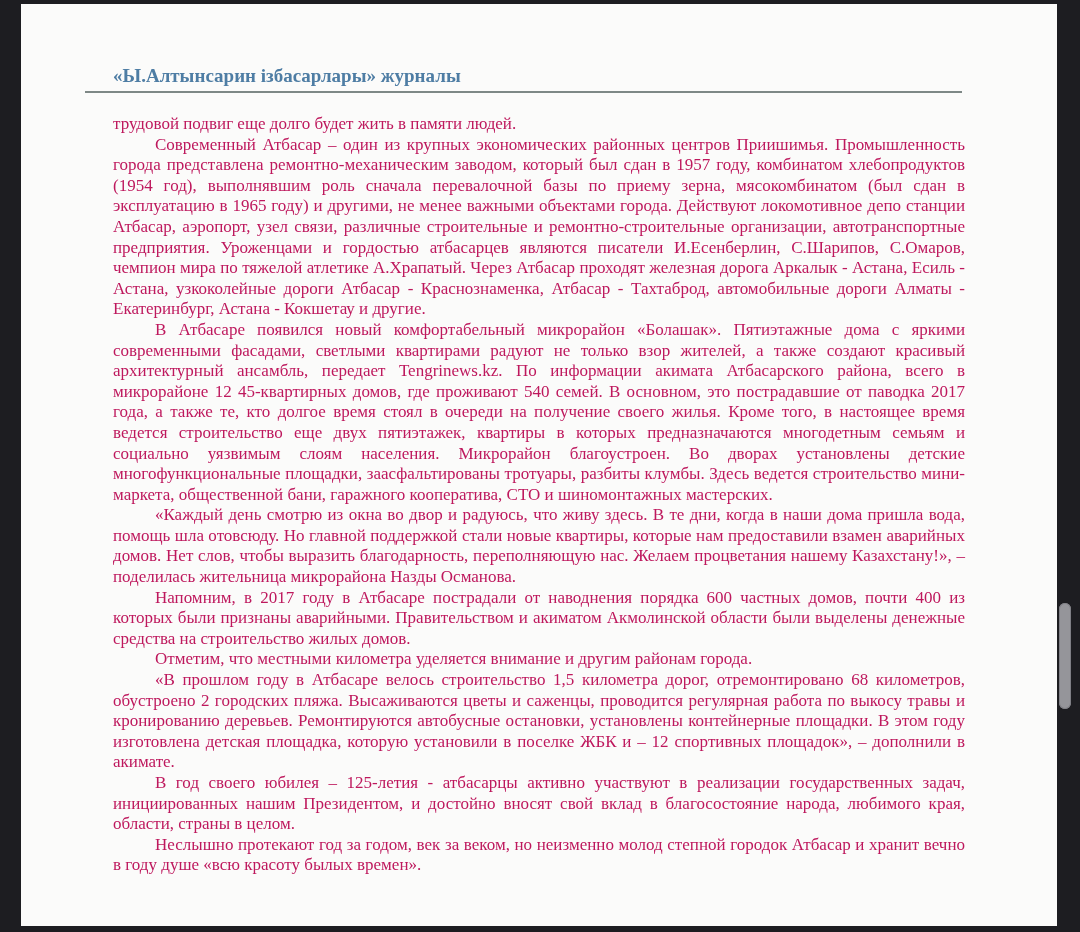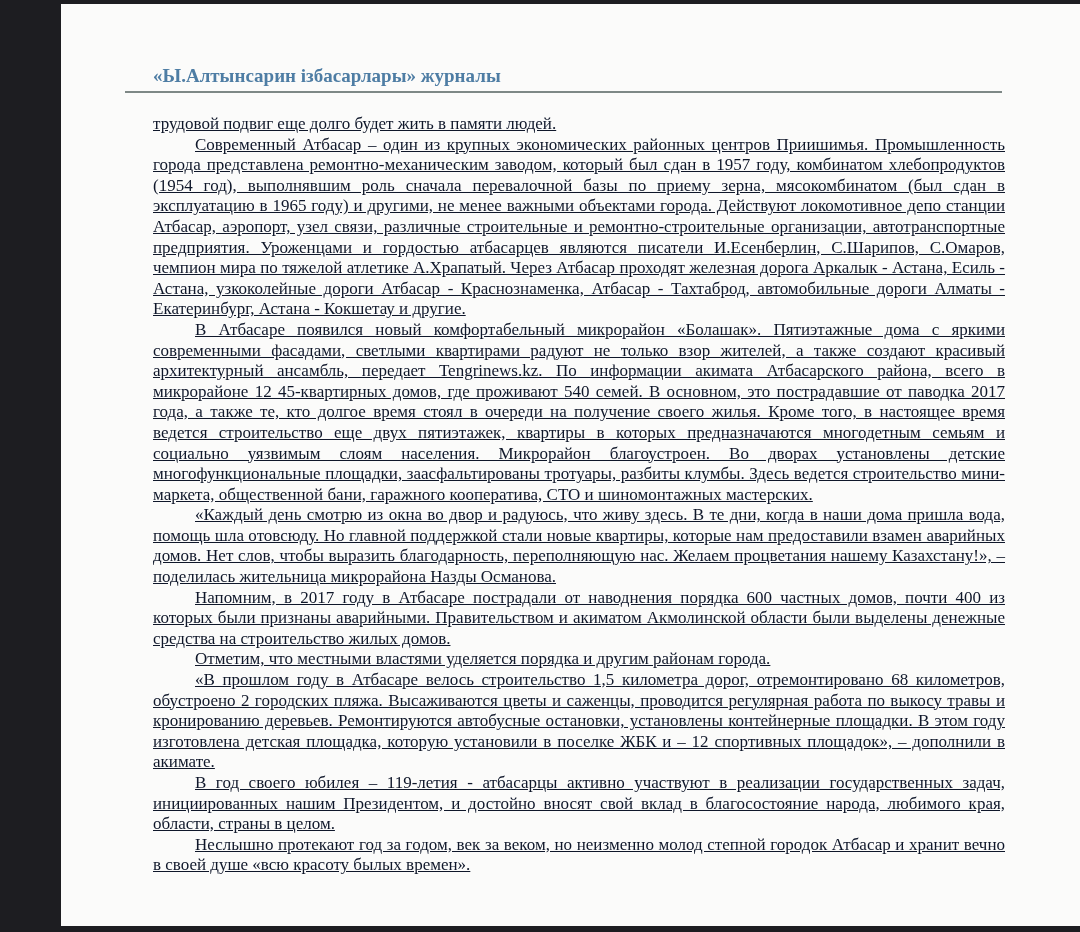--- a/index.html
+++ b/index.html
@@ -9,21 +9,20 @@
     height: 932px;
     overflow: hidden;
     background: #1d1d21;
     font-family: "Liberation Serif", "DejaVu Serif", serif;
   }
   .frame {
     position: relative;
     width: 860px;
     height: 932px;
     background: #1d1d21;
-    margin-left: 40px;
   }
   .page {
     position: absolute;
     left: 21px;
     top: 4px;
     width: 1036px;
     height: 922px;
     background: #fbfbfa;
     box-sizing: border-box;
   }
@@ -38,25 +37,24 @@
     color: var(--accent, #4e7da4);
     white-space: nowrap;
   }
   .divider {
     margin: 3px 95px 0 64px;
     border-top: 2px solid #7e8886;
     height: 0;
   }
   .article {
     margin: 21px 92px 0 92px;
-    color: #0f172a;
+    color: #be185d;
     font-size: 17px;
     line-height: 20.6px;
     text-align: justify;
-    text-decoration: underline;
   }
   .article p {
     margin: 0;
     padding: 0;
   }
   .article p.indent {
     text-indent: 42px;
   }
   .scroll-thumb {
     position: absolute;
@@ -78,20 +76,20 @@
     <div class="header">
       <span>«Ы.Алтынсарин ізбасарлары» журналы</span>
     </div>
     <div class="divider"></div>
     <div class="article">
         <p>трудовой подвиг еще долго будет жить в памяти людей.</p>
         <p class="indent">Современный Атбасар – один из крупных экономических районных центров Приишимья. Промышленность города представлена ремонтно-механическим заводом, который был сдан в 1957 году, комбинатом хлебопродуктов (1954 год), выполнявшим роль сначала перевалочной базы по приему зерна, мясокомбинатом (был сдан в эксплуатацию в 1965 году) и другими, не менее важными объектами города. Действуют локомотивное депо станции Атбасар, аэропорт, узел связи, различные строительные и ремонтно-строительные организации, автотранспортные предприятия. Уроженцами и гордостью атбасарцев являются писатели И.Есенберлин, С.Шарипов, С.Омаров, чемпион мира по тяжелой атлетике А.Храпатый. Через Атбасар проходят железная дорога Аркалык - Астана, Есиль - Астана, узкоколейные дороги Атбасар - Краснознаменка, Атбасар - Тахтаброд, автомобильные дороги Алматы - Екатеринбург, Астана - Кокшетау и другие.</p>
         <p class="indent">В Атбасаре появился новый комфортабельный микрорайон «Болашак». Пятиэтажные дома с яркими современными фасадами, светлыми квартирами радуют не только взор жителей, а также создают красивый архитектурный ансамбль, передает Tengrinews.kz. По информации акимата Атбасарского района, всего в микрорайоне 12 45-квартирных домов, где проживают 540 семей. В основном, это пострадавшие от паводка 2017 года, а также те, кто долгое время стоял в очереди на получение своего жилья. Кроме того, в настоящее время ведется строительство еще двух пятиэтажек, квартиры в которых предназначаются многодетным семьям и социально уязвимым слоям населения. Микрорайон благоустроен. Во дворах установлены детские многофункциональные площадки, заасфальтированы тротуары, разбиты клумбы. Здесь ведется строительство мини-маркета, общественной бани, гаражного кооператива, СТО и шиномонтажных мастерских.</p>
         <p class="indent">«Каждый день смотрю из окна во двор и радуюсь, что живу здесь. В те дни, когда в наши дома пришла вода, помощь шла отовсюду. Но главной поддержкой стали новые квартиры, которые нам предоставили взамен аварийных домов. Нет слов, чтобы выразить благодарность, переполняющую нас. Желаем процветания нашему Казахстану!», – поделилась жительница микрорайона Назды Османова.</p>
         <p class="indent">Напомним, в 2017 году в Атбасаре пострадали от наводнения порядка 600 частных домов, почти 400 из которых были признаны аварийными. Правительством и акиматом Акмолинской области были выделены денежные средства на строительство жилых домов.</p>
-        <p class="indent">Отметим, что местными властями уделяется порядка и другим районам города.</p>
+        <p class="indent">Отметим, что местными километра уделяется внимание и другим районам города.</p>
         <p class="indent">«В прошлом году в Атбасаре велось строительство 1,5 километра дорог, отремонтировано 68 километров, обустроено 2 городских пляжа. Высаживаются цветы и саженцы, проводится регулярная работа по выкосу травы и кронированию деревьев. Ремонтируются автобусные остановки, установлены контейнерные площадки. В этом году изготовлена детская площадка, которую установили в поселке ЖБК и – 12 спортивных площадок», – дополнили в акимате.</p>
-        <p class="indent">В год своего юбилея – 119-летия - атбасарцы активно участвуют в реализации государственных задач, инициированных нашим Президентом, и достойно вносят свой вклад в благосостояние народа, любимого края, области, страны в целом.</p>
-        <p class="indent">Неслышно протекают год за годом, век за веком, но неизменно молод степной городок Атбасар и хранит вечно в своей душе «всю красоту былых времен».</p>
+        <p class="indent">В год своего юбилея – 125-летия - атбасарцы активно участвуют в реализации государственных задач, инициированных нашим Президентом, и достойно вносят свой вклад в благосостояние народа, любимого края, области, страны в целом.</p>
+        <p class="indent">Неслышно протекают год за годом, век за веком, но неизменно молод степной городок Атбасар и хранит вечно в году душе «всю красоту былых времен».</p>
       </div>
   </div>
   <div class="scroll-thumb"></div>
 </div>
 
 </body></html>

